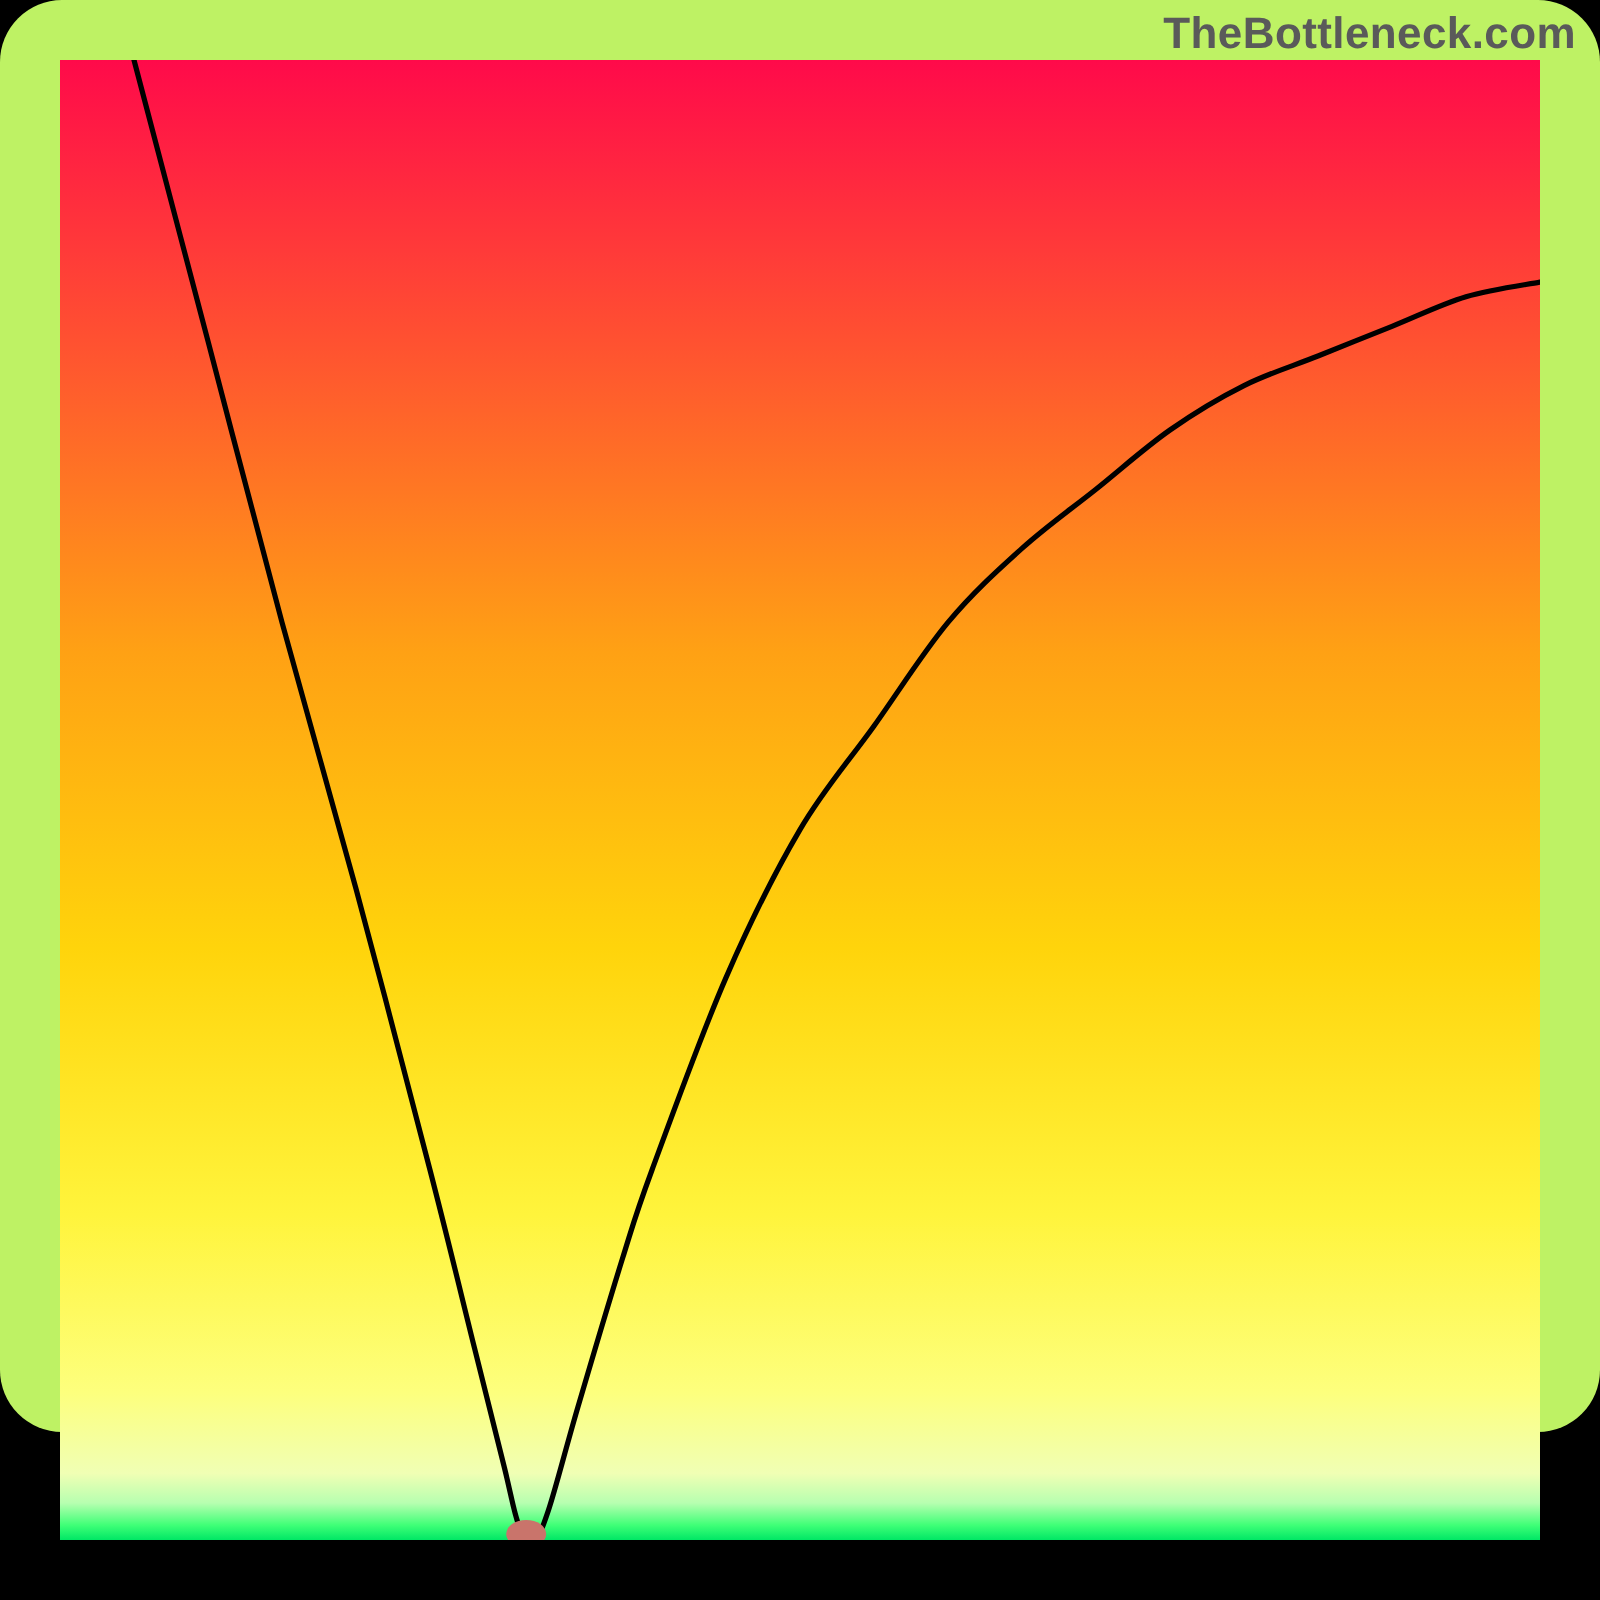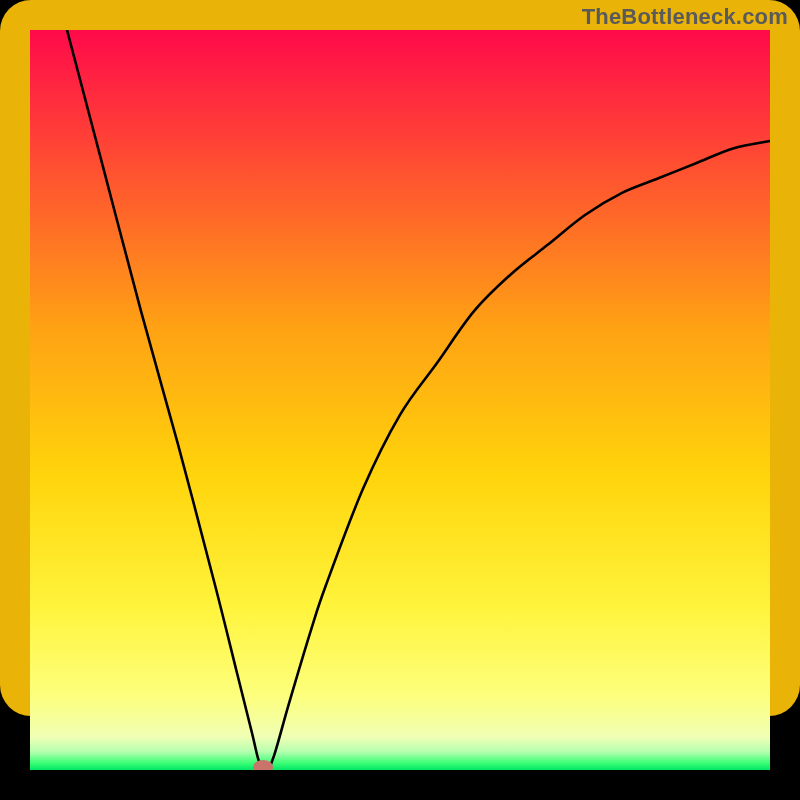--- a/index.html
+++ b/index.html
@@ -1,20 +1,20 @@
 <!DOCTYPE html>
 <html><head>
 <meta charset="utf-8">
 <style>
   * { margin: 0; padding: 0; box-sizing: border-box; }
   html, body { width: 800px; height: 800px; overflow: hidden; background: #000; }
   .outer {
     width: 800px;
     height: 716px;
-    background: #eab308;
+    background: #bef264;
     position: relative;
     border-radius: 31px;
   }
   .watermark {
     position: absolute;
     top: 4px;
     right: 12px;
     font-family: Arial, Helvetica, sans-serif;
     font-size: 22px;
     font-weight: 600;

